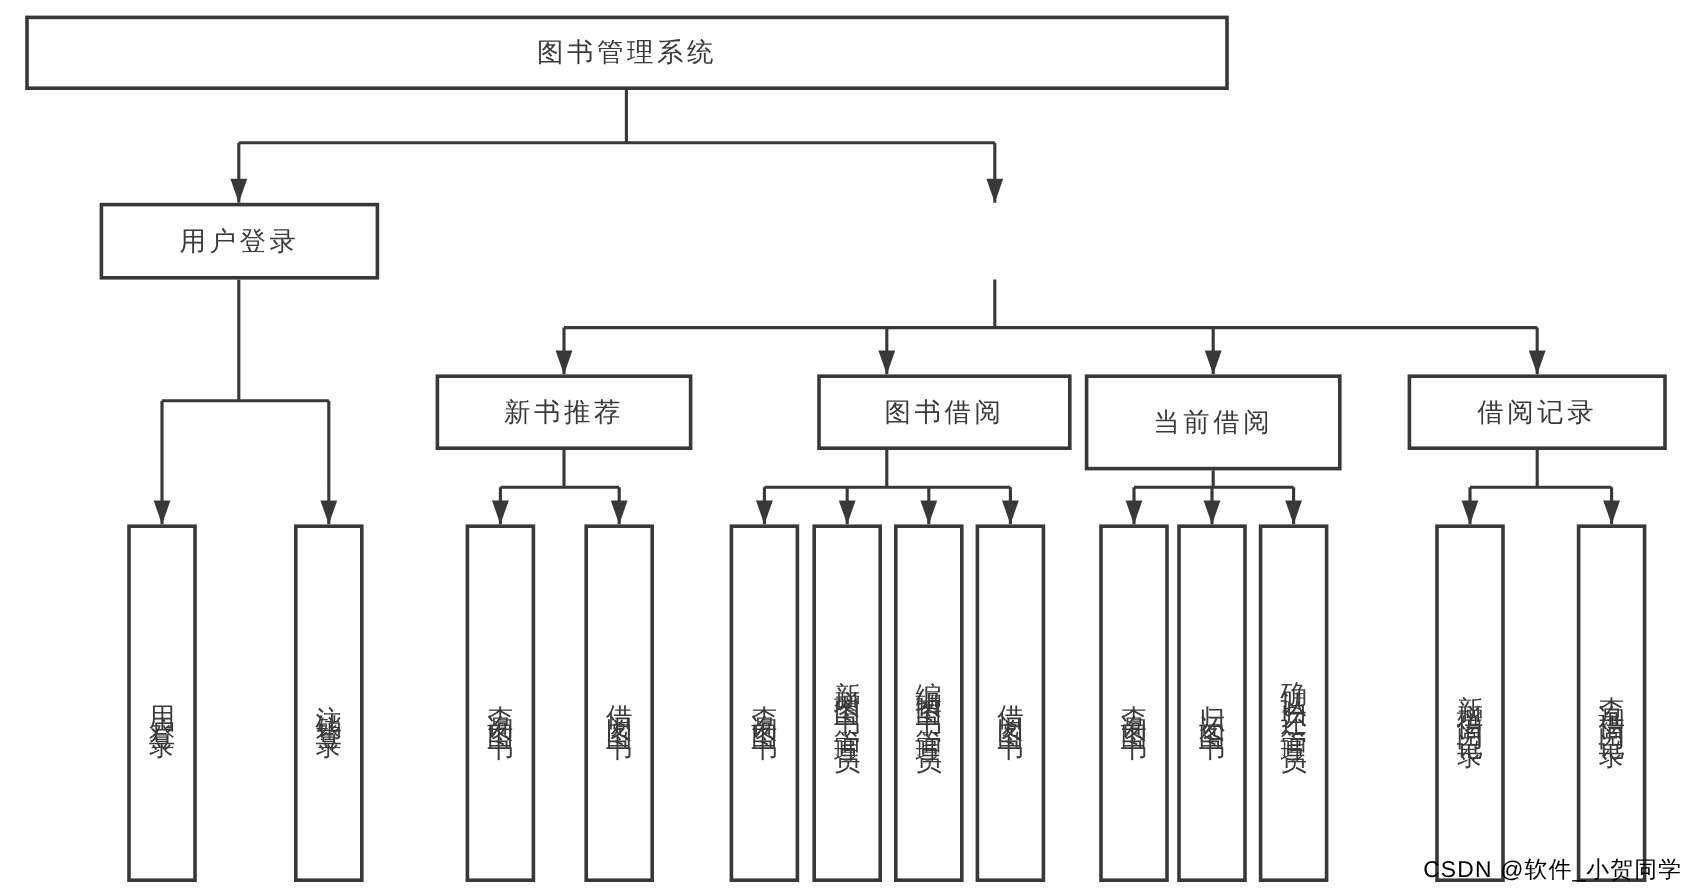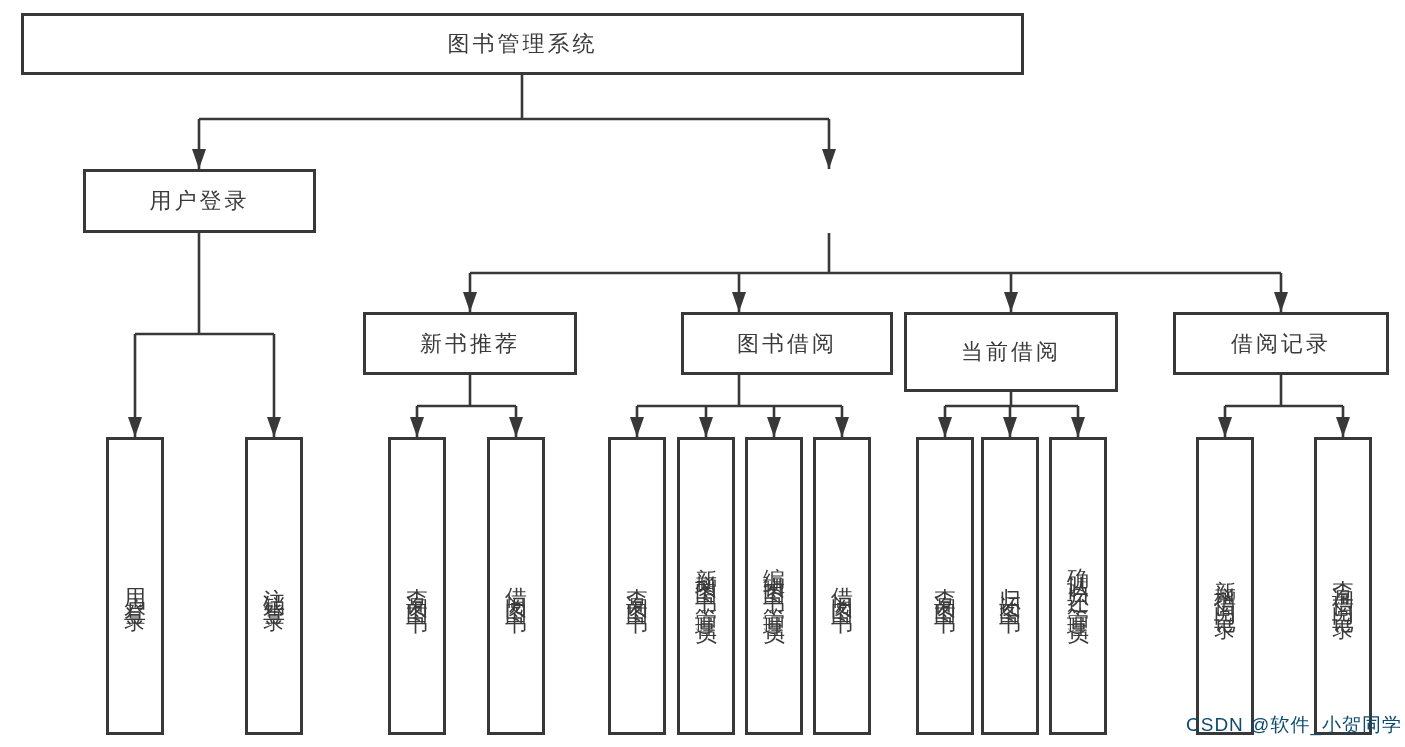--- a/index.html
+++ b/index.html
@@ -12,21 +12,21 @@
     position:absolute;box-sizing:border-box;border:3px solid #383838;background:#fff;
     display:flex;align-items:center;justify-content:center;
     color:#3a3a3a;font-size:22px;letter-spacing:3px;white-space:nowrap;
   }
   .vbox span{
     writing-mode:vertical-rl;text-orientation:mixed;
     letter-spacing:8px;line-height:1;white-space:normal;
   }
   .watermark{
     position:absolute;left:1186px;top:712px;
-    font-size:19px;color:#0c4a6e;letter-spacing:1px;white-space:nowrap;
+    font-size:19px;color:#000000;letter-spacing:1px;white-space:nowrap;
   }
 </style>
 </head>
 <body>
 
 <div class="stage">
 
   <svg class="wires" viewBox="0 0 1405 747" xmlns="http://www.w3.org/2000/svg">
     <path fill="none" stroke="#383838" stroke-width="2.6" d="
       M522 69 V119 M199 119 H829 M199 119 V169 M829 119 V169

